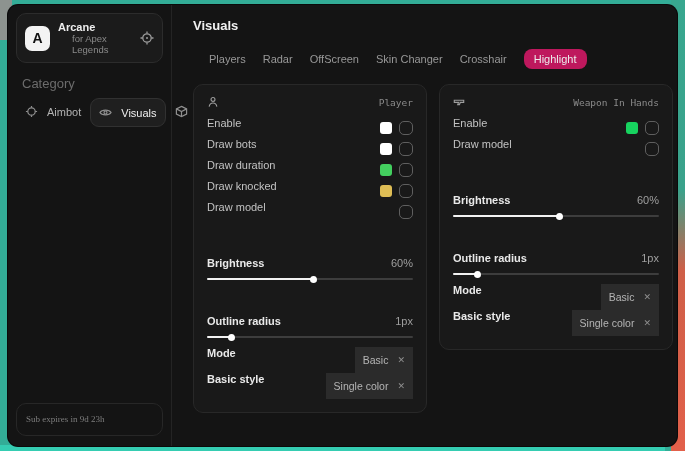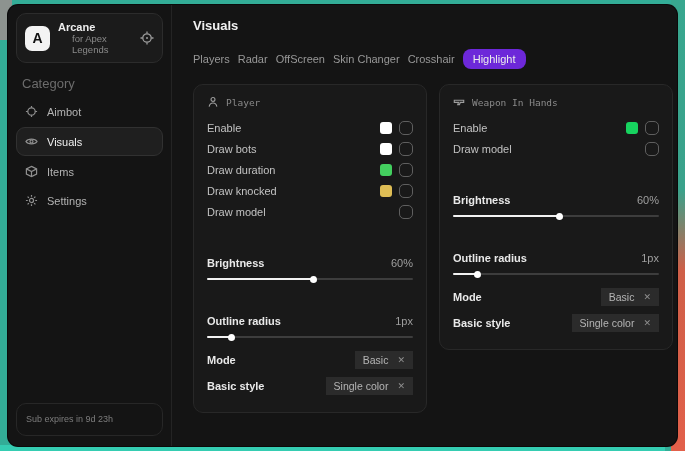--- a/index.html
+++ b/index.html
@@ -19,43 +19,43 @@
            padding:8px 8px 10px;box-sizing:border-box;}
   .app-card{display:flex;align-items:center;gap:8px;background:#1b1b1b;border:1px solid #2c2c2c;
             border-radius:10px;padding:7px 8px;}
   .logo{width:25px;height:25px;border-radius:7px;background:#f3f3f3;color:#111;font-weight:bold;
         font-size:14px;display:flex;align-items:center;justify-content:center;}
   .app-meta{flex:1;line-height:1.15;}
   .app-name{color:#ededed;font-size:11px;font-weight:700;}
   .app-sub{color:#8a8a8a;font-size:9.5px;padding-left:14px;}
   .icon{display:inline-flex;align-items:center;justify-content:center;color:#9d9d9d;}
   .cat{color:#6c6c6c;font-size:13px;margin:13px 6px 6px;}
-  .nav{display:flex;flex-direction:column;}
+  .nav{display:flex;flex-direction:row;}
   .nav-item{display:flex;align-items:center;gap:9px;height:27px;padding:0 8px;border-radius:9px;
             color:#b3b3b3;font-size:11px;border:1px solid transparent;cursor:pointer;}
   .nav-item .icon{color:#8f8f8f;}
   .nav-item.sel{background:#1f1f1f;border-color:#313131;color:#efefef;margin:1px 0;}
   .session-card{margin-top:auto;border:1px solid #272727;border-radius:10px;padding:8px 9px;
-                font-family:Liberation Sans, sans-serif;font-size:9px;line-height:1.7;}
+                font-family:Liberation Serif, serif;font-size:9px;line-height:1.7;}
   .sess-1{color:#7d7d7d;}
   .sess-2{color:#c9c9c9;}
 
   
   .main{flex:1;padding:13px 0 0 21px;box-sizing:border-box;}
   .page-title{color:#f0f0f0;font-size:13px;font-weight:700;margin:0 0 16px;}
-  .tabs{display:flex;align-items:flex-start;gap:8px;margin-bottom:15px;}
+  .tabs{display:flex;align-items:flex-start;gap:17px;margin-bottom:15px;margin-left:16px;}
   .tab{color:#989898;font-size:11px;padding:4px 0;border-radius:8px;cursor:pointer;white-space:nowrap;}
-  .tab.sel{background:#6d28d9;color:#ececec;padding:4px 10px;}
+  .tab.sel{background:#be185d;color:#ececec;padding:4px 10px;}
 
   .panels{display:flex;gap:12px;align-items:flex-start;}
   .panel{width:234px;box-sizing:border-box;background:#191919;border:1px solid #282828;
          border-radius:10px;padding:11px 13px 13px;}
   .phead{display:flex;align-items:center;gap:7px;color:#8a8a8a;
-         font-family:"DejaVu Sans Mono","Liberation Mono",monospace;font-size:9.5px;margin-bottom:9px;}
-  .row{display:flex;align-items:center;justify-content:space-between;height:21px;gap:20px;}
+         font-family:"DejaVu Sans Mono","Liberation Mono",monospace;font-size:9.5px;margin-bottom:9px;justify-content:space-between;}
+  .row{display:flex;justify-content:space-between;height:21px;gap:20px;}
   .lbl{color:#c2c2c2;font-size:11px;}
   .lbl-strong{color:#e9e9e9;font-size:11px;font-weight:700;}
   .ctrls{display:flex;align-items:center;gap:7px;}
   .swatch{width:12px;height:12px;border-radius:3px;display:inline-block;cursor:pointer;}
   .cbx{width:14px;height:14px;border:1.5px solid #5f5f5f;border-radius:5px;display:inline-block;
        box-sizing:border-box;cursor:pointer;background:transparent;}
   .srow{margin:5px 0 9px;}
   .sline{display:flex;align-items:center;justify-content:space-between;height:17px;margin-top:32px;}
   .val{color:#9f9f9f;font-size:11px;}
   .track{position:relative;height:2px;background:#3d3d3d;border-radius:2px;margin-top:7px;cursor:pointer;}

